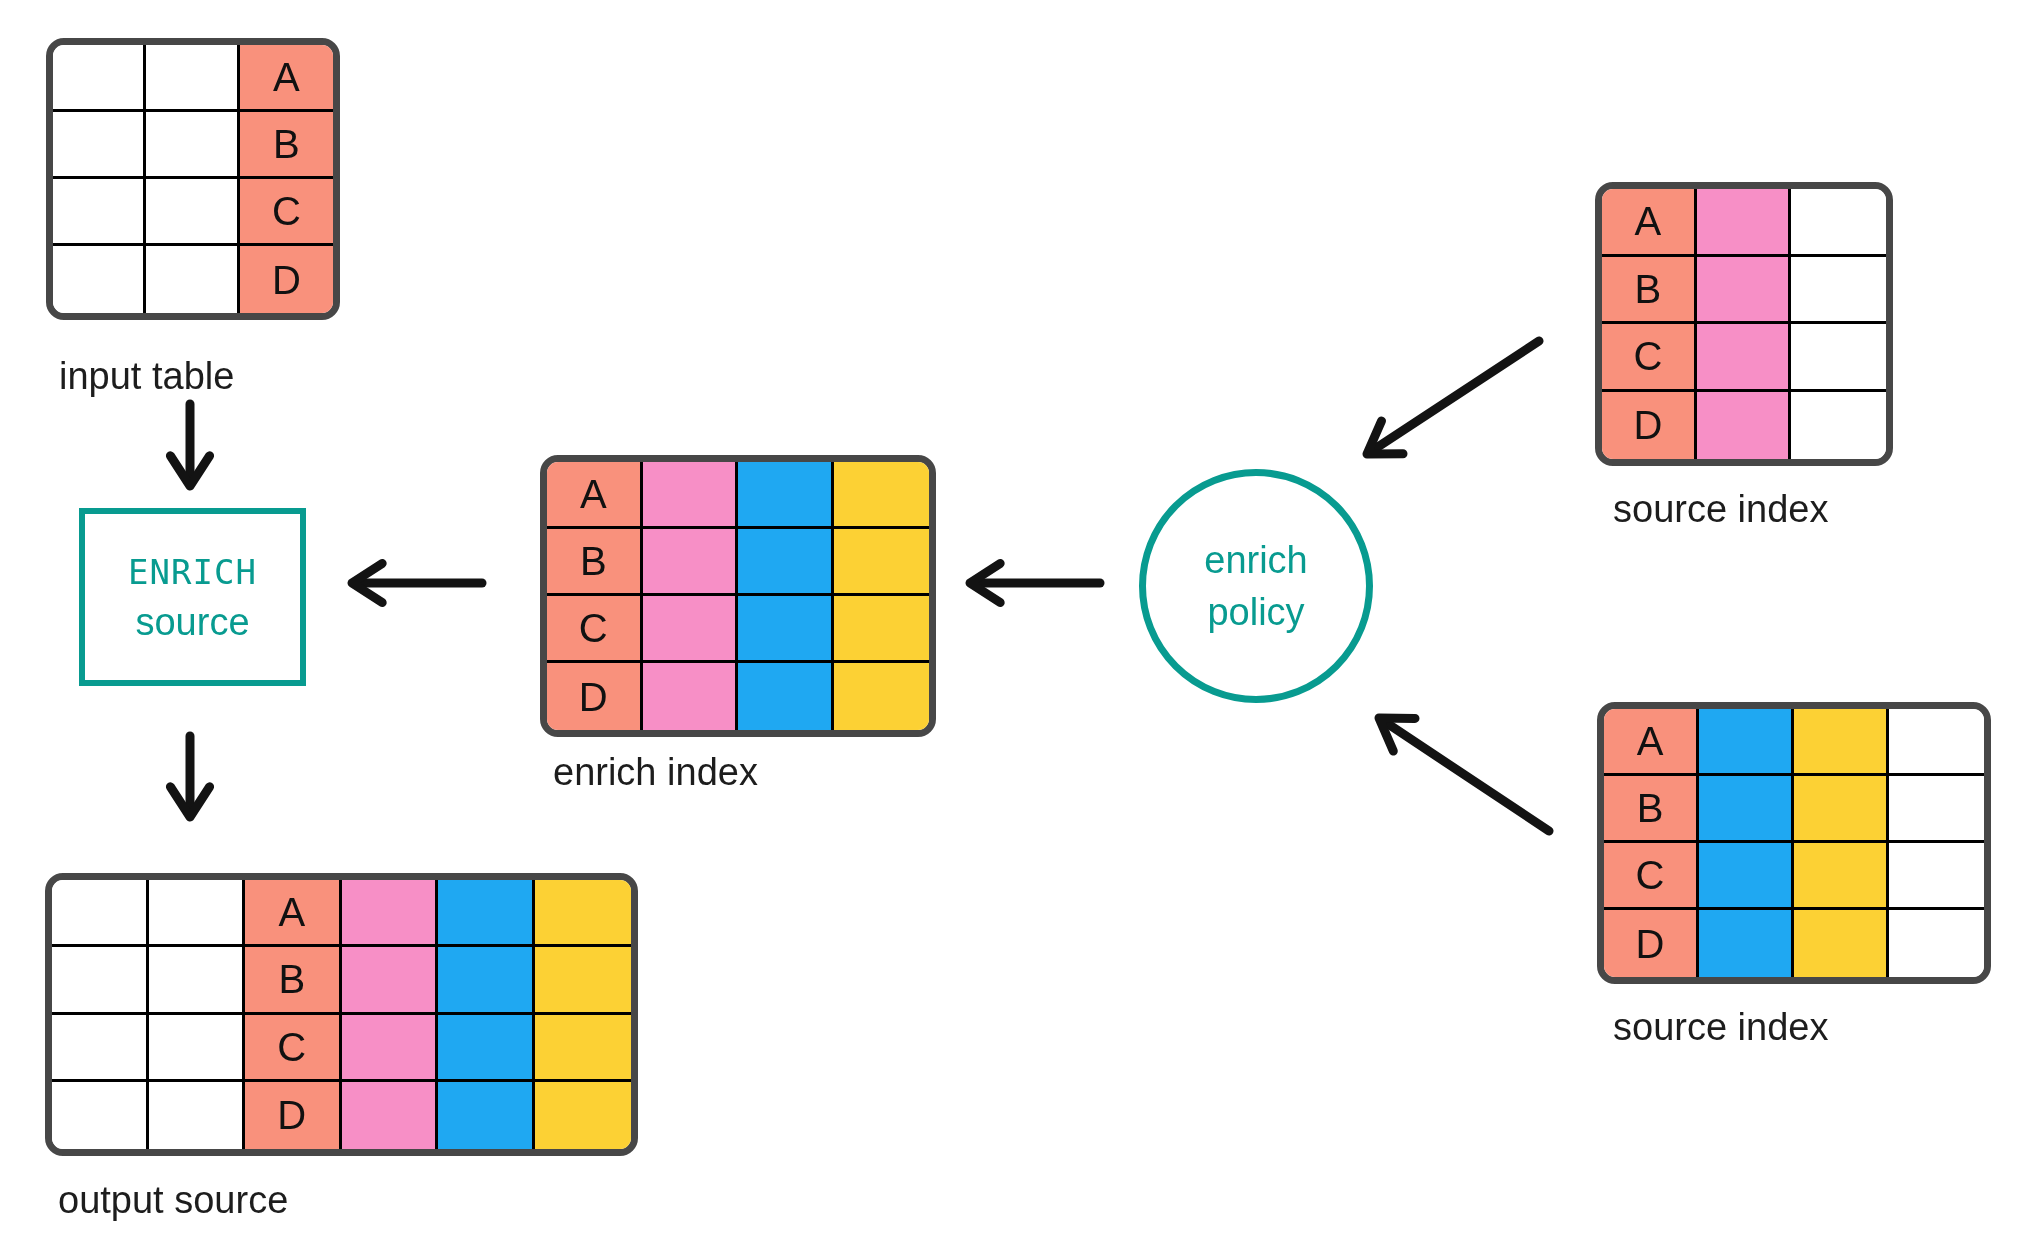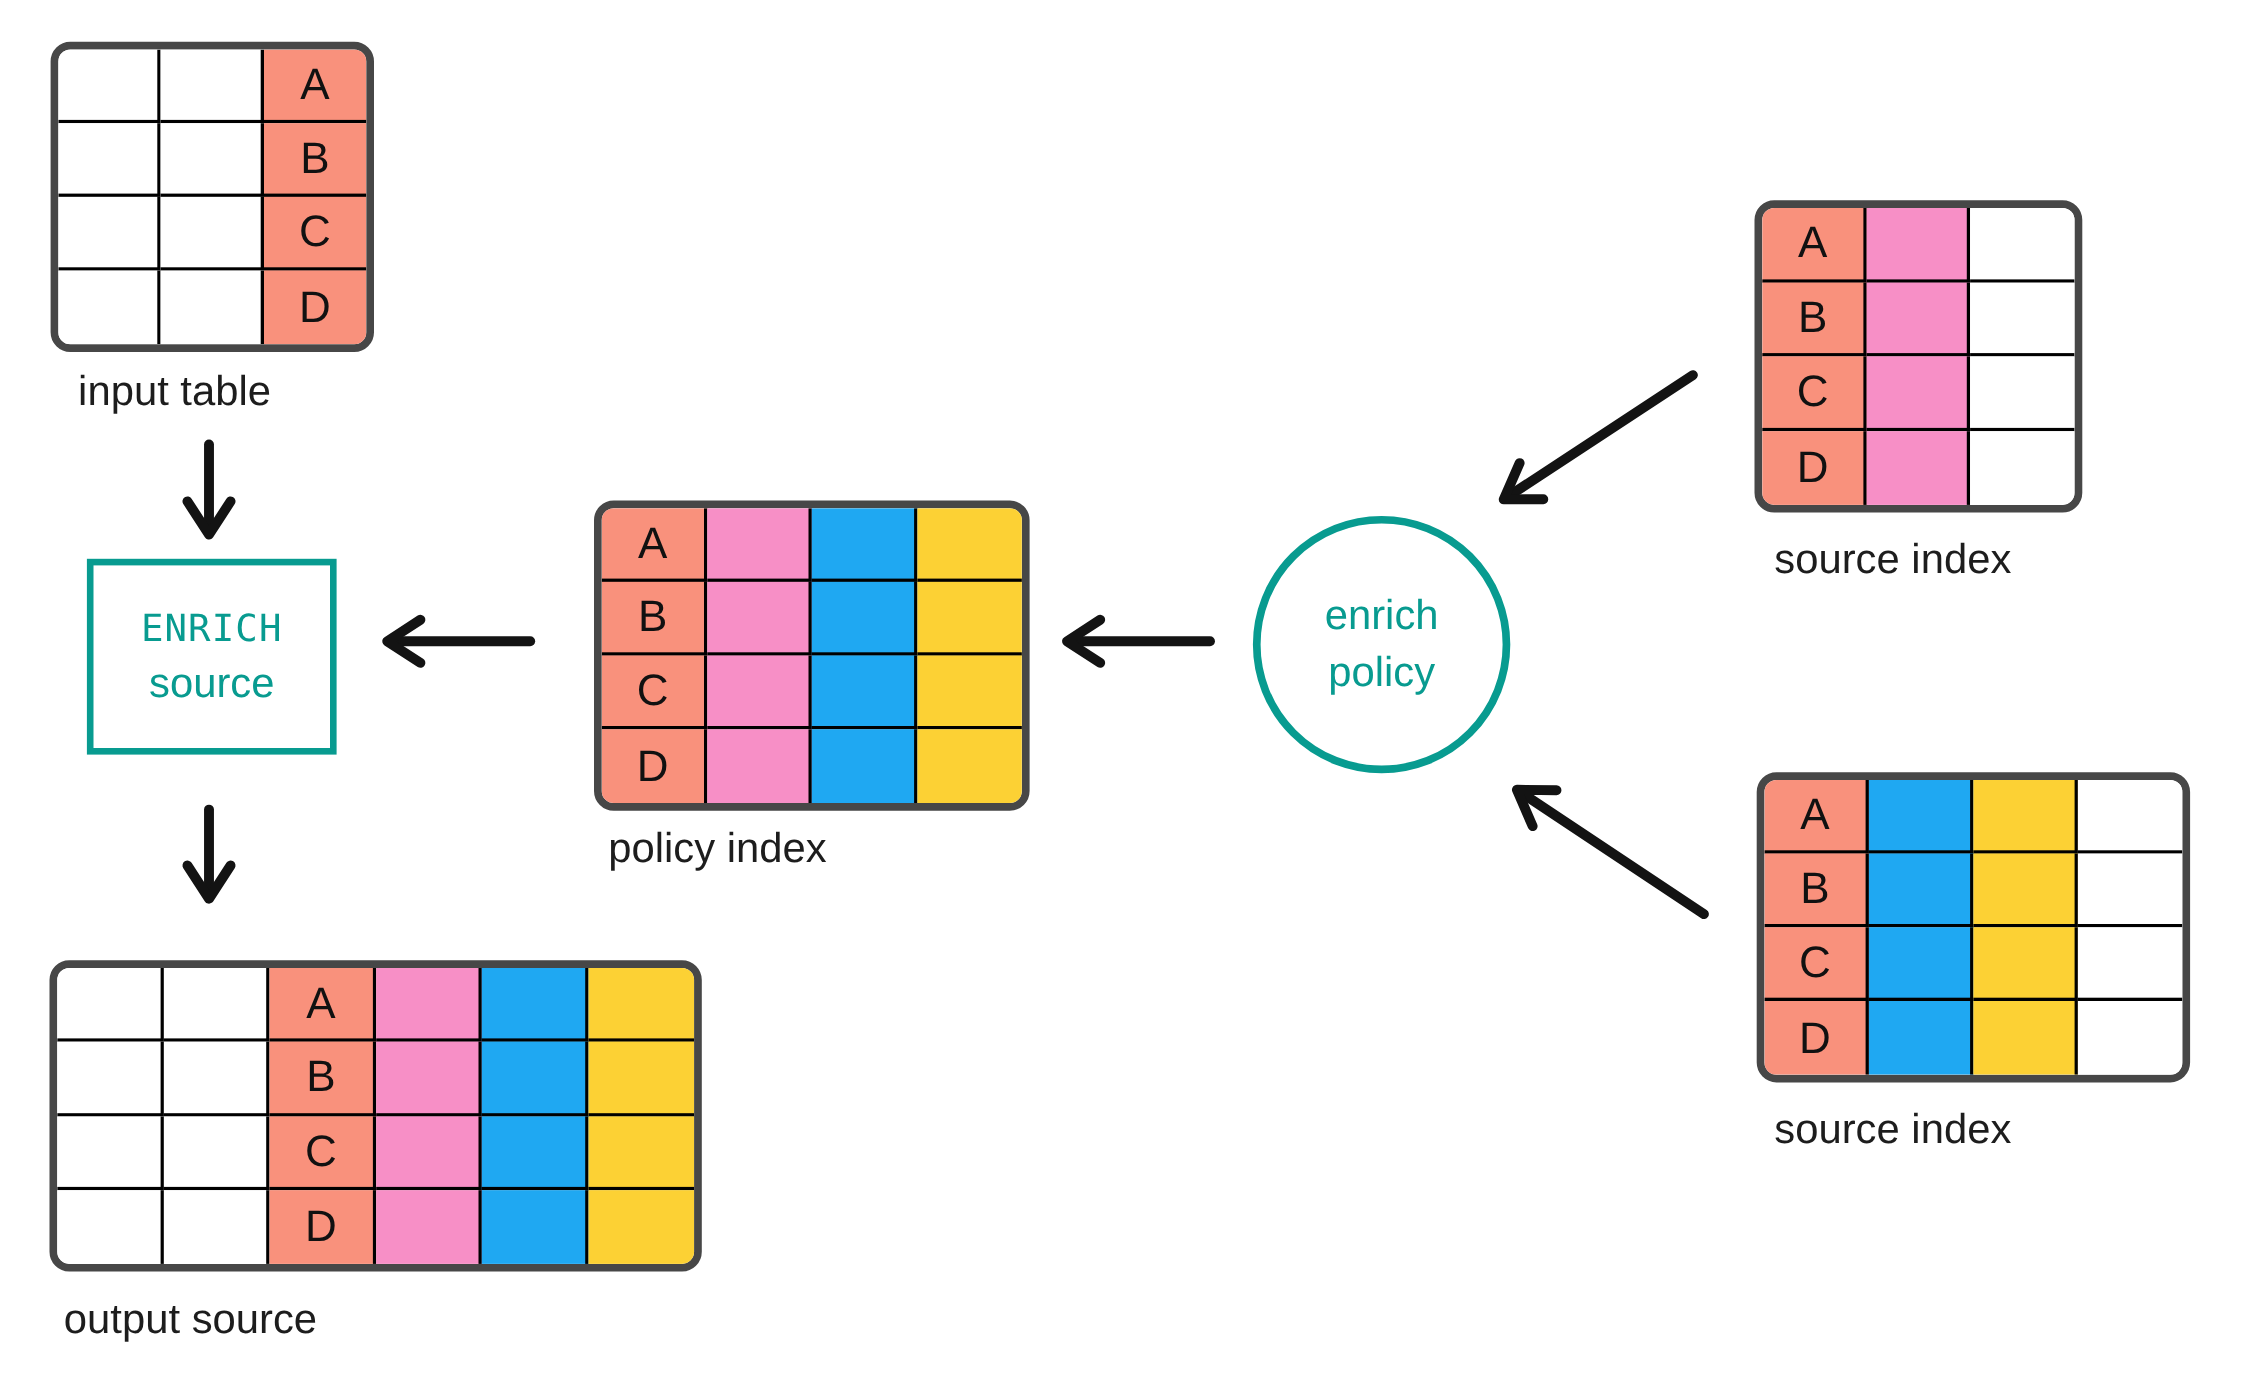--- a/index.html
+++ b/index.html
@@ -68,21 +68,21 @@
         <div class="cell" style="background: rgb(255, 255, 255);"></div>
         <div class="cell last-col" style="background: rgb(249, 145, 124);">B</div>
         <div class="cell" style="background: rgb(255, 255, 255);"></div>
         <div class="cell" style="background: rgb(255, 255, 255);"></div>
         <div class="cell last-col" style="background: rgb(249, 145, 124);">C</div>
         <div class="cell last-row" style="background: rgb(255, 255, 255);"></div>
         <div class="cell last-row" style="background: rgb(255, 255, 255);"></div>
         <div class="cell last-col last-row" style="background: rgb(249, 145, 124);">D</div>
       </div>
   </div>
-  <div class="label" style="left:59px;top:336px;margin-left:12px;">input table</div>
+  <div class="label" style="left:59px;top:356px;">input table</div>
 
   <div class="enrich-box" style="left:79px;top:508px;width:227px;height:178px;">
     <div class="mono-line">ENRICH</div>
     <div class="sans-line">source</div>
   </div>
 
   <div class="table" style="left:45px;top:873px;width:593px;height:283px;">
     <div class="grid" style="grid-template-columns: repeat(6, 1fr);">
         <div class="cell" style="background: rgb(255, 255, 255);"></div>
         <div class="cell" style="background: rgb(255, 255, 255);"></div>
@@ -125,21 +125,21 @@
         <div class="cell" style="background: rgb(249, 145, 124);">C</div>
         <div class="cell" style="background: rgb(247, 143, 198);"></div>
         <div class="cell" style="background: rgb(31, 168, 242);"></div>
         <div class="cell last-col" style="background: rgb(252, 209, 52);"></div>
         <div class="cell last-row" style="background: rgb(249, 145, 124);">D</div>
         <div class="cell last-row" style="background: rgb(247, 143, 198);"></div>
         <div class="cell last-row" style="background: rgb(31, 168, 242);"></div>
         <div class="cell last-col last-row" style="background: rgb(252, 209, 52);"></div>
       </div>
   </div>
-  <div class="label" style="left:553px;top:752px;">policy index</div>
+  <div class="label" style="left:553px;top:752px;">enrich index</div>
 
   <div class="policy-circle" style="left:1139px;top:469px;width:234px;height:234px;">
     <div>enrich</div>
     <div>policy</div>
   </div>
 
   <div class="table" style="left:1595px;top:182px;width:298px;height:284px;">
     <div class="grid" style="grid-template-columns: repeat(3, 1fr);">
         <div class="cell" style="background: rgb(249, 145, 124);">A</div>
         <div class="cell" style="background: rgb(247, 143, 198);"></div>

